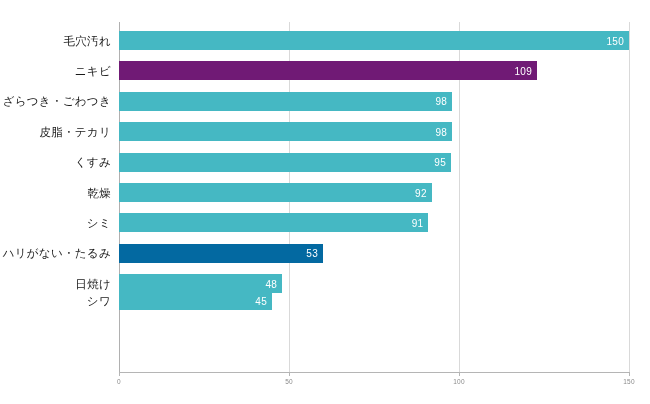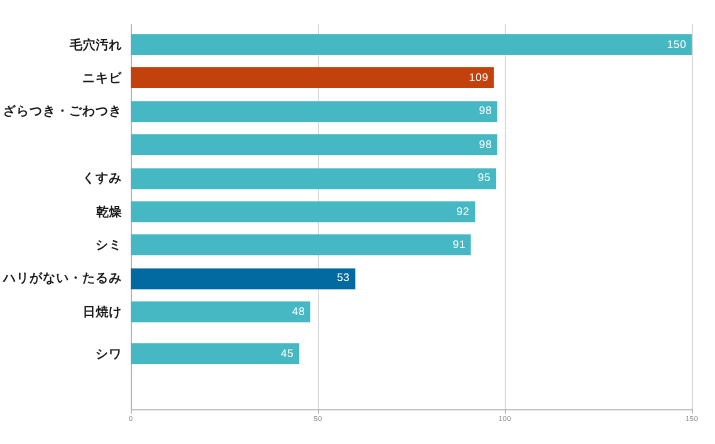--- a/index.html
+++ b/index.html
@@ -87,21 +87,21 @@
 
   .cat-label {
     position: absolute;
     right: 539px; 
     top: 50%;
     transform: translateY(-50%);
     font-size: 11.5px;
     color: #1a1a1a;
     white-space: nowrap;
     text-align: center;
-    font-weight: 700;
+    font-weight: 400;
     letter-spacing: 0.3px;
   }
 
   .bar {
     position: absolute;
     left: 119px;
     top: 0;
     height: 19px;
     background: #45b8c3;
   }
@@ -133,31 +133,32 @@
 
   <div class="rows-layer">
       <div class="row" style="top: 31px;">
         <div class="cat-label">毛穴汚れ</div>
         <div class="bar" style="width: 510px; background: rgb(69, 184, 195);">
           <span class="bar-value">150</span>
         </div>
       </div>
       <div class="row" style="top: 61.4px; padding-left: 16px;">
         <div class="cat-label">ニキビ</div>
-        <div class="bar" style="width: 330px; background: #c2410c;">
+        <div class="bar" style="width: 418px; background: #701a75;">
           <span class="bar-value">109</span>
         </div>
       </div>
       <div class="row" style="top: 91.8px;">
         <div class="cat-label">ざらつき・ごわつき</div>
         <div class="bar" style="width: 333.2px; background: rgb(69, 184, 195);">
           <span class="bar-value">98</span>
         </div>
       </div>
       <div class="row" style="top: 122.2px;">
+        <div class="cat-label">皮脂・テカリ</div>
         <div class="bar" style="width: 333.2px; background: rgb(69, 184, 195);">
           <span class="bar-value">98</span>
         </div>
       </div>
       <div class="row" style="top: 152.6px;">
         <div class="cat-label">くすみ</div>
         <div class="bar" style="width: 332px; background: rgb(69, 184, 195);">
           <span class="bar-value">95</span>
         </div>
       </div>
@@ -178,21 +179,21 @@
         <div class="bar" style="width: 204px; background: #0369a1;">
           <span class="bar-value">53</span>
         </div>
       </div>
       <div class="row" style="top: 274.2px;">
         <div class="cat-label">日焼け</div>
         <div class="bar" style="width: 163.2px; background: rgb(69, 184, 195);">
           <span class="bar-value">48</span>
         </div>
       </div>
-      <div class="row" style="top: 312px;">
+      <div class="row" style="top: 291px;">
         <div class="cat-label">シワ</div>
         <div class="bar" style="width: 153px; background: rgb(69, 184, 195); text-align: right;">
           <span class="bar-value">45</span>
         </div>
       </div>
     </div>
 
   <div id="x-ticks">
       <div class="tick-mark" style="left: 119px;"></div>
       <div class="tick-label" style="left: 119px;">0</div>

